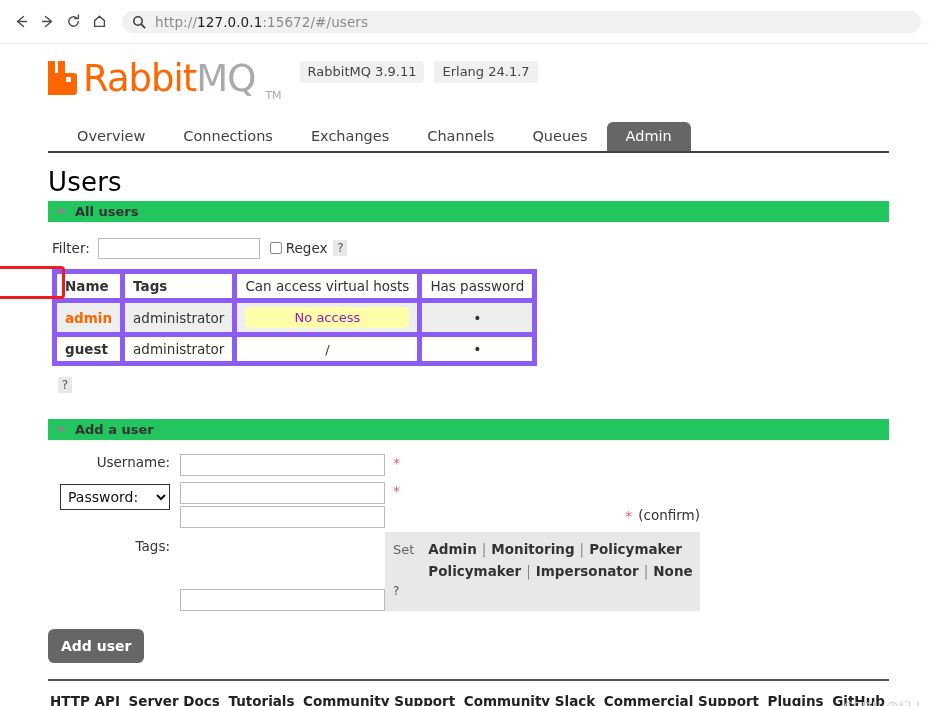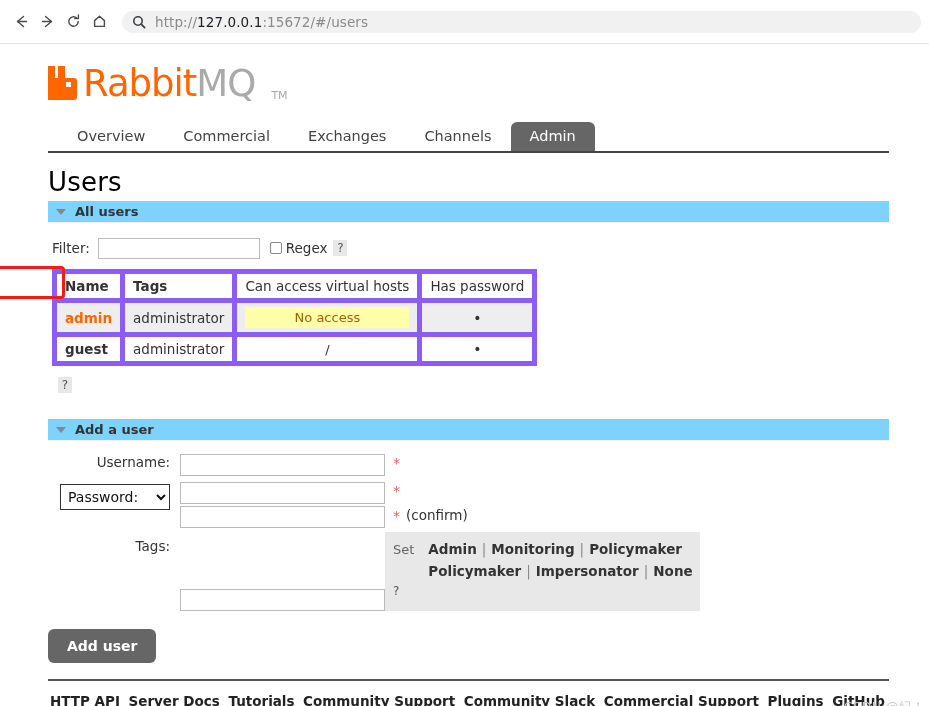--- a/index.html
+++ b/index.html
@@ -52,21 +52,21 @@
   .page {
     padding: 0 40px 0 48px;
     height: 678px;
     position: relative;
     background: #fff;
   }
 
   
   .brand-row {
     display: flex;
-    align-items: center;
+    align-items: flex-start;
     padding-top: 17px;
     height: 62px;
   }
   .logo-mark {
     position: relative;
     width: 32px; height: 34px;
     margin-right: 3px;
     margin-bottom: 2px;
   }
   .logo-mark .ear1, .logo-mark .ear2 {
@@ -89,21 +89,21 @@
   .logo-text {
     font-size: 37px;
     letter-spacing: -1px;
     line-height: 36px;
     font-weight: 400;
   }
   .logo-text .rabbit { color: #f60; }
   .logo-text .mq { color: #aaa; }
   .logo-tm {
     font-size: 11px; color: #aaa;
-    margin-left: 16px; margin-bottom: 4px;
+    margin-left: 10px; margin-bottom: 4px;
     align-self: flex-end;
   }
   .ver-badges { display: flex; margin-left: 18px; margin-bottom: 5px; gap: 10px; }
   .ver-badge {
     background: #f0f0f0;
     color: #444;
     font-size: 13px;
     padding: 3px 8px 4px 8px;
     border-radius: 4px;
     white-space: nowrap;
@@ -136,21 +136,21 @@
   .page-title {
     font-size: 26px;
     font-weight: normal;
     color: #000000;
     margin: 14px 0 4px 0;
     letter-spacing: 0.2px;
   }
 
   
   .section-head {
-    background: #7dd3fc;
+    background: #22c55e;
     border-bottom: 1px solid #f0f0f0;
     height: 22px;
     display: flex;
     align-items: center;
     padding-left: 8px;
     margin-bottom: 0;
   }
   .section-head .tri {
     width: 0; height: 0;
     border-left: 5px solid transparent;
@@ -219,22 +219,22 @@
   .users-table td.c-vhost-empty { font-size: 13px; }
   .user-link {
     color: #f60;
     font-weight: bold;
     text-decoration: none;
     cursor: pointer;
   }
   .noaccess-badge {
     display: block;
     background: #ffffaa;
-    color: #a16207;
-    border-radius: 0;
+    color: #a21caf;
+    border-radius: 5px;
     padding: 3px 0;
     font-size: 13px;
     min-width: 150px;
   }
   .dot { font-size: 14px; color: #333; line-height: 10px; }
   .tbl-q { margin: 8px 0 0 4px; }
 
   
   .annot-box {
     position: absolute;
@@ -290,21 +290,21 @@
   .tag-links .sep { color: #888; font-weight: normal; padding: 0 5px; }
   .tags-panel .qmark { background: none; margin: 0; text-align: left; width: auto; }
   .add-user-btn {
     margin-top: 18px;
     background: #666;
     color: #fff;
     border: none;
     border-radius: 6px;
     font-size: 14px;
     font-weight: bold;
-    padding: 9px 19px;
+    padding: 9px 13px;
     cursor: pointer;
     font-family: "DejaVu Sans", "Liberation Sans", sans-serif;
   }
 
   
   .footer {
     border-top: 2px solid #555;
     margin-top: 16px;
     padding-top: 12px;
     display: flex;
@@ -379,27 +379,32 @@
 
   <div class="brand-row">
     <div class="logo-mark">
       <div class="ear1"></div>
         <div class="ear2"></div>
       <div class="body"></div>
         <div class="eye"></div>
     </div>
     <div class="logo-text"><span class="rabbit">Rabbit</span><span class="mq">MQ</span></div>
     <div class="logo-tm">TM</div>
+    <div class="ver-badges">
+      <span class="ver-badge">RabbitMQ 3.9.11</span>
+      <span class="ver-badge">Erlang 24.1.7</span>
+    </div>
   </div>
 
   <div class="tabs">
     <div class="tab">Overview</div>
-    <div class="tab">Commercial</div>
+    <div class="tab">Connections</div>
     <div class="tab">Exchanges</div>
     <div class="tab">Channels</div>
+    <div class="tab">Queues</div>
     <div class="tab active">Admin</div>
   </div>
 
   <h1 class="page-title">Users</h1>
 
   <div class="section-head">
     <span class="tri"></span>
     <span class="slabel">All users</span>
   </div>
 
@@ -473,21 +478,21 @@
             <option>Password:</option>
             <option>Password hash:</option>
           </select>
         </td>
         <td>
           <input class="txt-input" type="password" style="margin-top: 6px;" value="">
           <input class="txt-input" type="password" style="margin-top: 2px;" value="">
         </td>
         <td>
           <div style="margin-top:6px;"><span class="req-star">*</span></div>
-          <div style="margin-top:8px; white-space:nowrap;">
+          <div style="margin-top:8px; white-space:nowrap;text-align:right;">
             <span class="req-star">*</span><span class="confirm-note">(confirm)</span>
           </div>
         </td>
       </tr>
       <tr>
         <td class="lbl-cell" style="vertical-align:top; padding-top:10px !important;">Tags:</td>
         <td style="vertical-align:bottom;">
           <input class="txt-input" type="text" style="margin-top: 50px;" value="">
         </td>
         <td style="vertical-align:top; padding-top:4px;">

